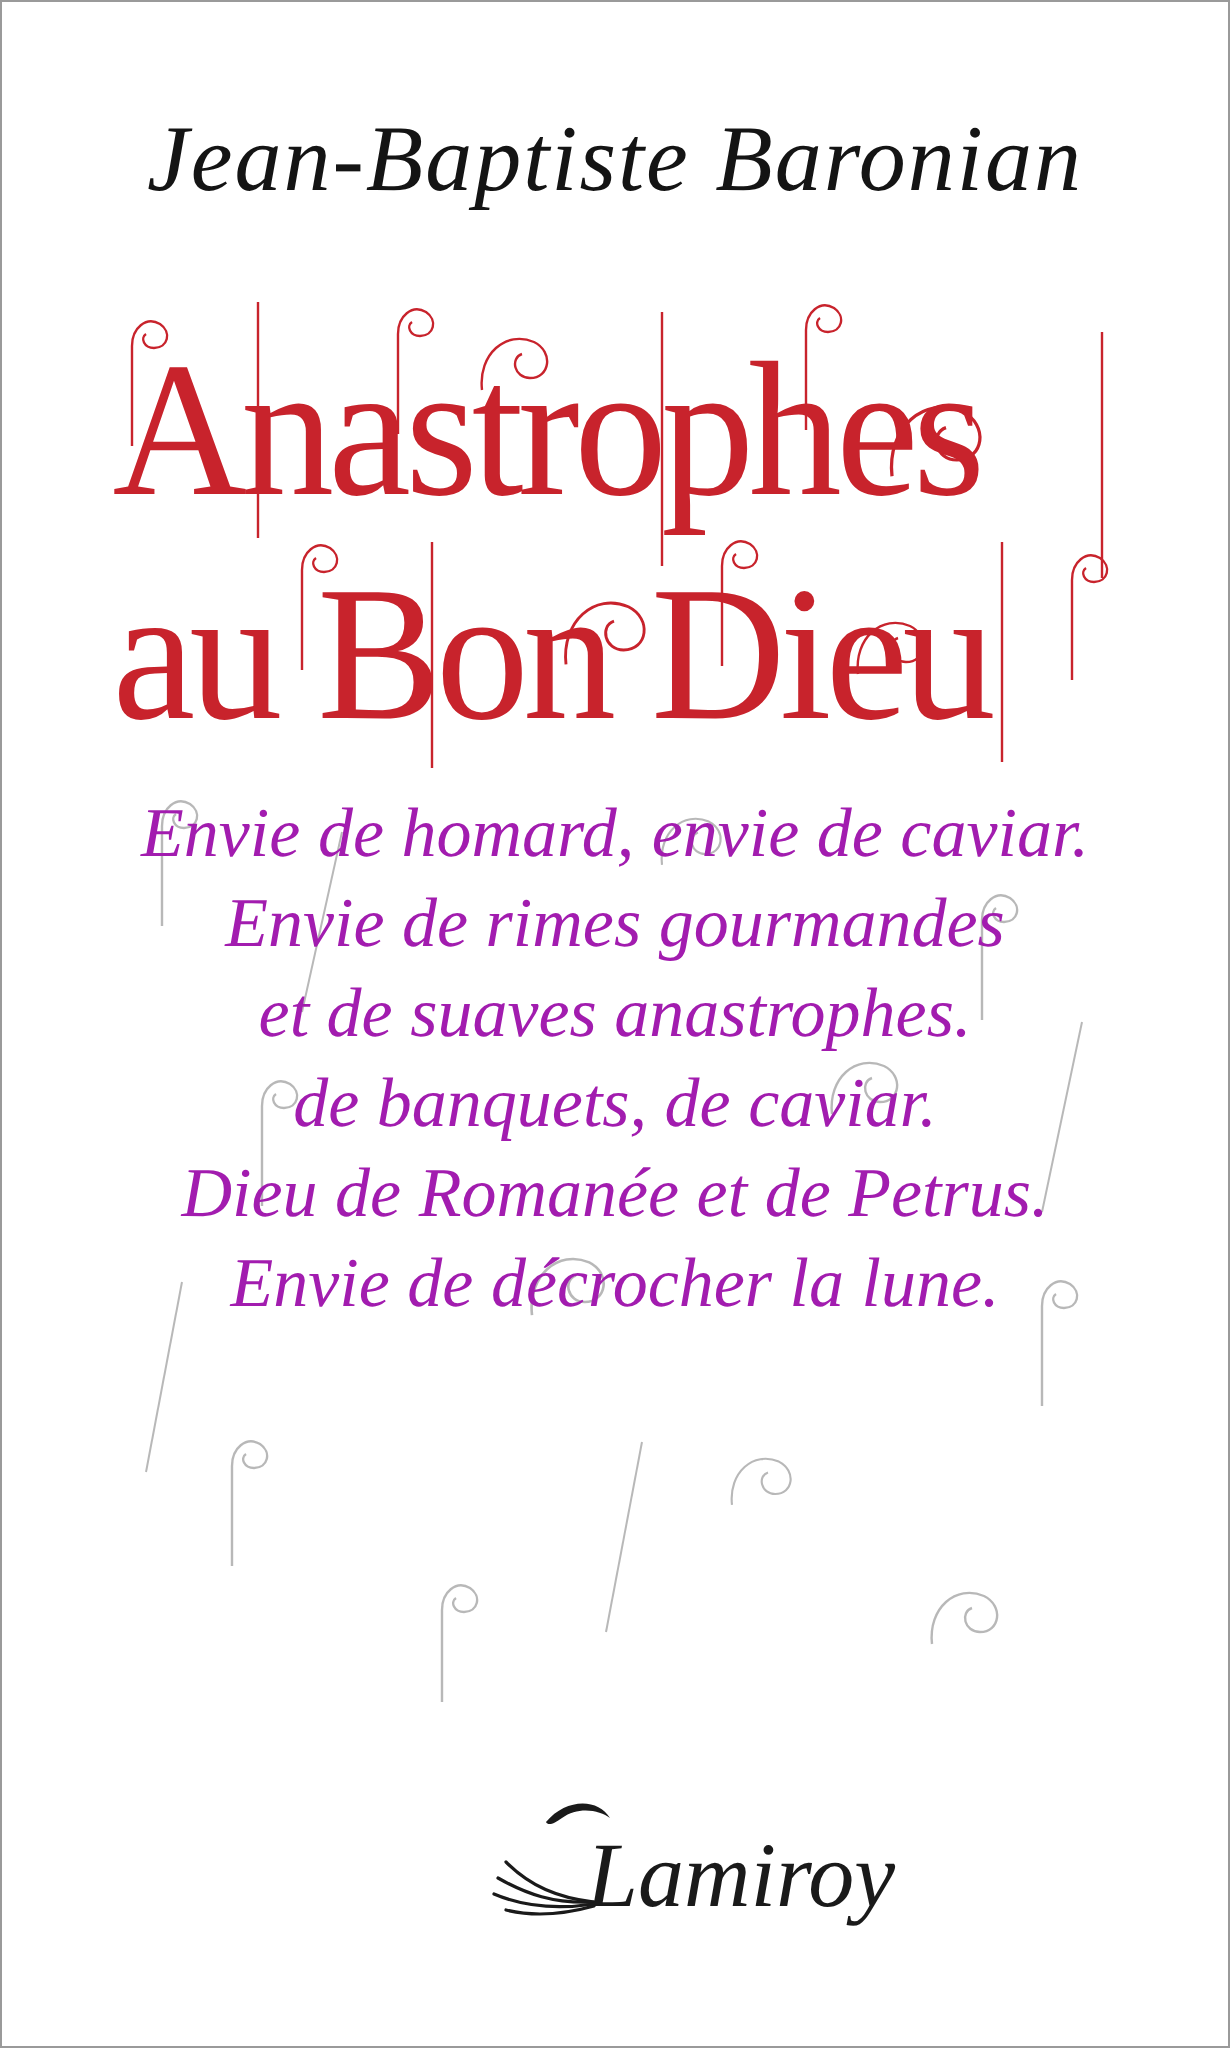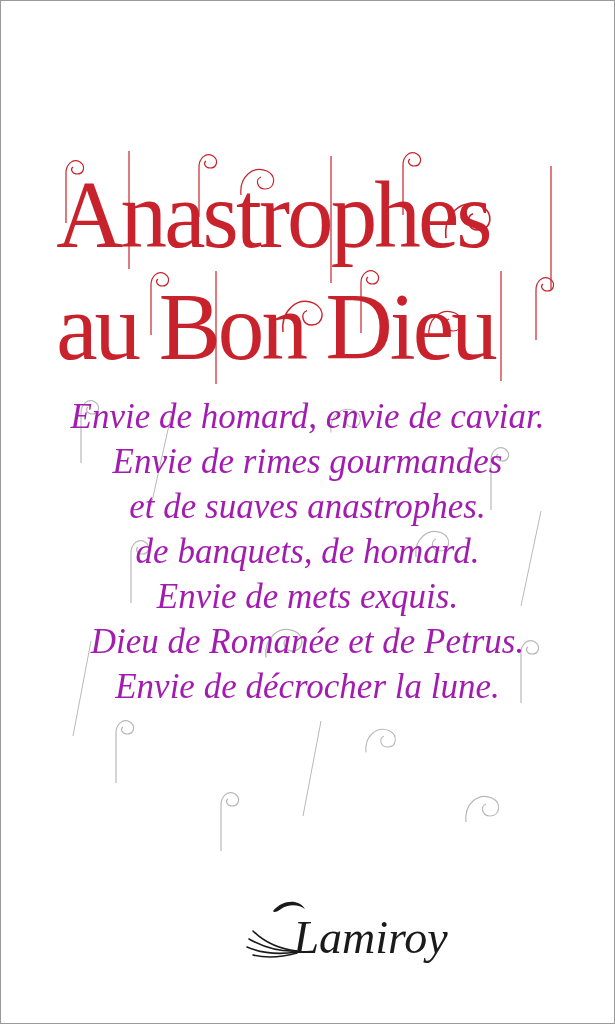--- a/index.html
+++ b/index.html
@@ -95,20 +95,21 @@
     color: #1a1a1a;
     line-height: 1;
     padding-bottom: 10px;
   }
 </style>
 </head>
 <body>
 
 <div class="cover">
 
+  <div class="author">Jean-Baptiste Baronian</div>
 
   <svg class="title-flourishes" width="555" height="235" xmlns="http://www.w3.org/2000/svg">
     <defs>
       <path id="curl" d="M0,64 L0,14 C0,5 7,-1 14,3 C20,7 18,15 11,15 C6,15 4,10 7,8" fill="none" stroke-width="1.2"></path>
       <path id="spiral" d="M0,26 C-2,8 12,-4 26,2 C36,7 34,20 24,20 C16,20 14,10 20,8" fill="none" stroke-width="1.2"></path>
     </defs>
     <g stroke="#c8232c" fill="none" stroke-width="1.2">
       <use href="#curl" x="35" y="8"></use>
       <line x1="98" y1="0" x2="98" y2="118"></line>
       <use href="#curl" x="168" y="2"></use>
@@ -167,22 +168,21 @@
           <use href="#spiral"></use>
         </g>
       <line x1="300" y1="330" x2="282" y2="425"></line>
     </g>
   </svg>
 
   <div class="poem">
     <div>Envie de homard, envie de caviar.</div>
     <div>Envie de rimes gourmandes</div>
     <div>et de suaves anastrophes.</div>
-    <div>de banquets, de homard.</div>
-    <div>Envie de mets exquis.</div>
+    <div>de banquets, de caviar.</div>
     <div>Dieu de Romanée et de Petrus.</div>
     <div>Envie de décrocher la lune.</div>
   </div>
 
   <div class="logo">
     <svg class="logo-feather" width="80" height="70" viewBox="0 0 80 70" xmlns="http://www.w3.org/2000/svg">
       <g stroke="#1a1a1a" fill="none" stroke-width="1.6" stroke-linecap="round">
         <path d="M58,56 C40,54 26,48 14,36"></path>
         <path d="M58,56 C38,57 24,52 10,44"></path>
         <path d="M58,57 C38,60 22,58 8,52"></path>

